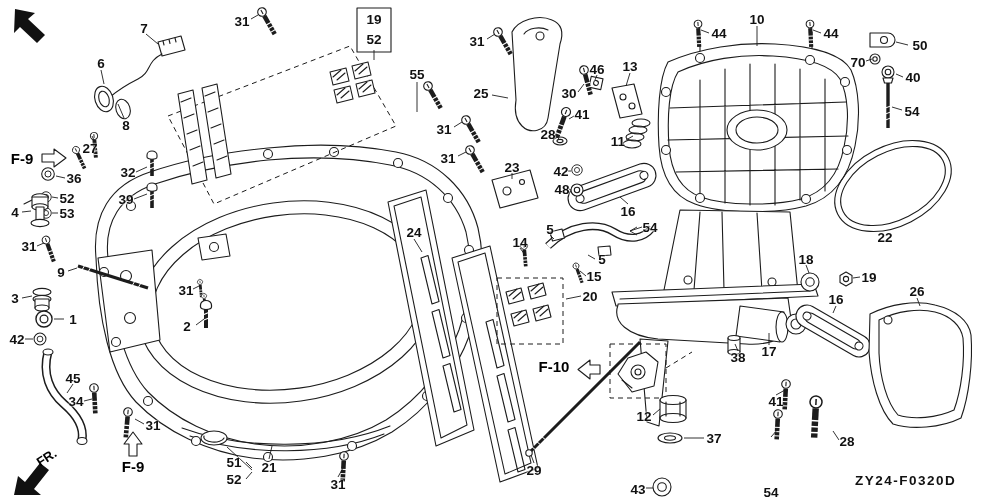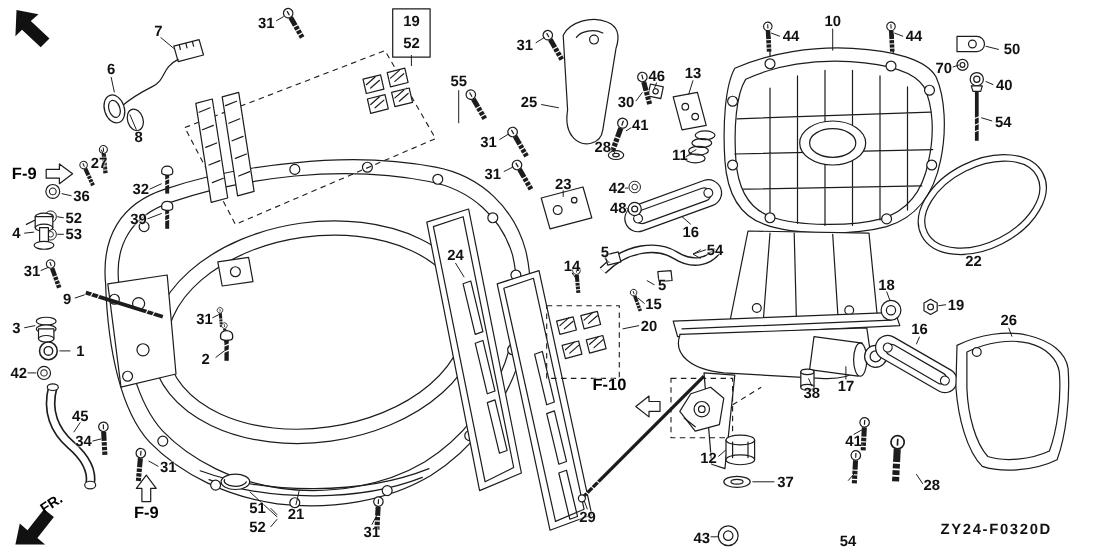--- a/index.html
+++ b/index.html
@@ -407,19 +407,19 @@
       <span class="plabel" style="left: 638px; top: 489px;">43</span>
       <span class="plabel" style="left: 338px; top: 484px;">31</span>
       <span class="plabel" style="left: 269px; top: 467px;">21</span>
       <span class="plabel" style="left: 234px; top: 462px;">51</span>
       <span class="plabel" style="left: 234px; top: 479px;">52</span>
       <span class="plabel" style="left: 776px; top: 401px;">41</span>
       <span class="plabel" style="left: 771px; top: 444px; margin-top: 48px;">54</span>
       <span class="plabel" style="left: 847px; top: 441px;">28</span>
       <span class="reflabel" style="left: 22px; top: 158px;">F-9</span>
       <span class="reflabel" style="left: 133px; top: 466px;">F-9</span>
-      <span class="reflabel" style="left: 554px; top: 350px;">F-10</span>
+      <span class="reflabel" style="left: 554px; top: 366px;">F-10</span>
     </div>
 
 <div class="fr">FR.</div>
 <div class="code">ZY24-F0320D</div>
 
 </div>
 
 </body></html>

